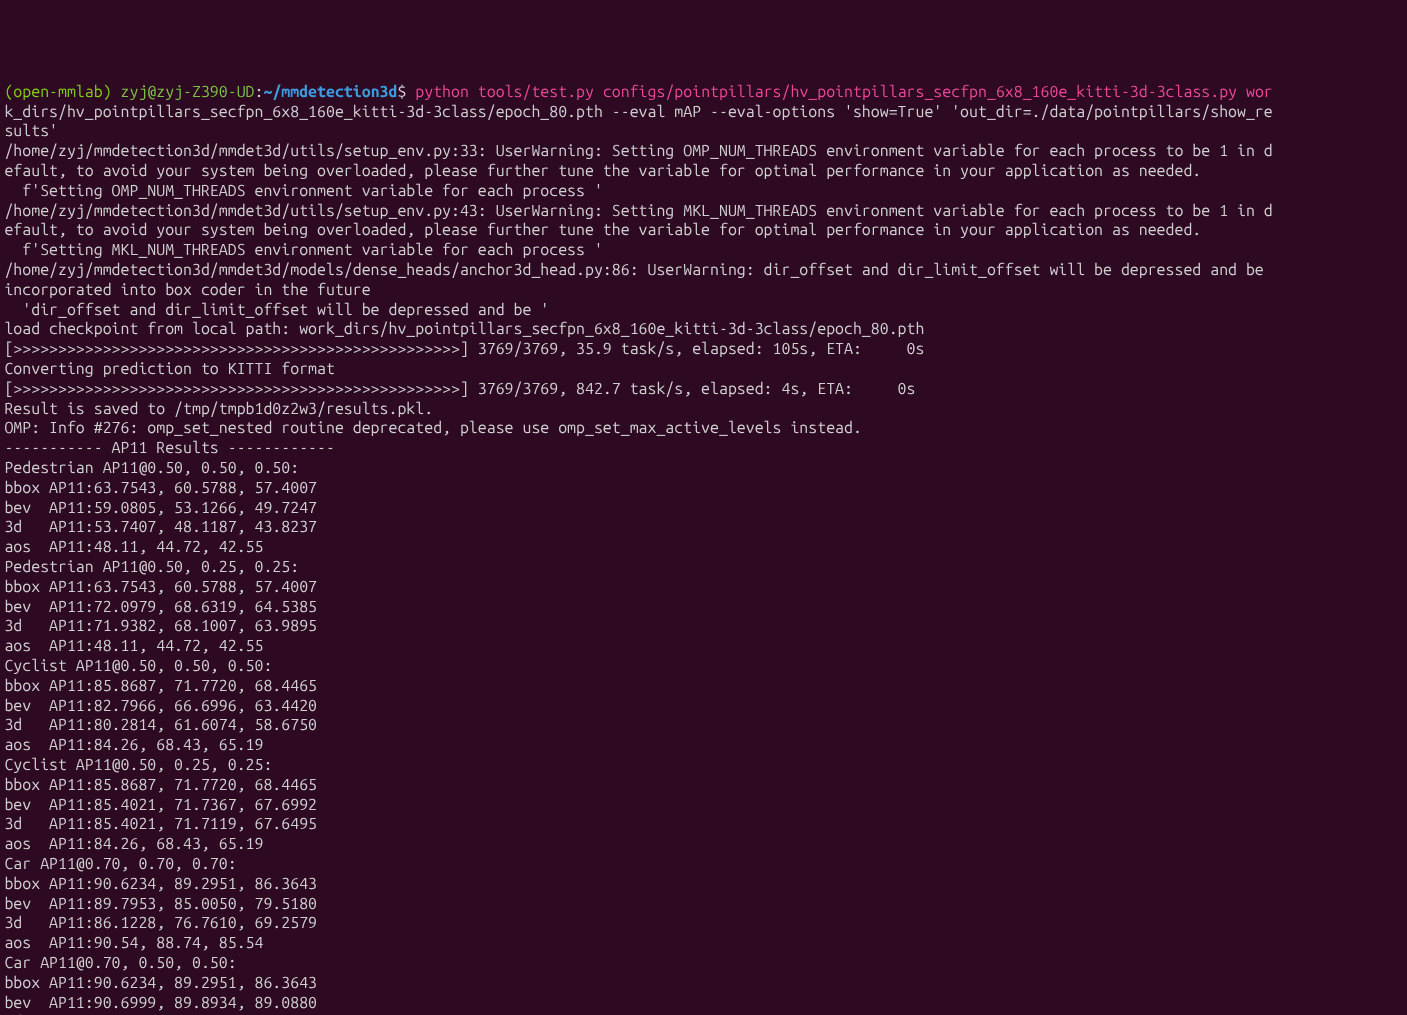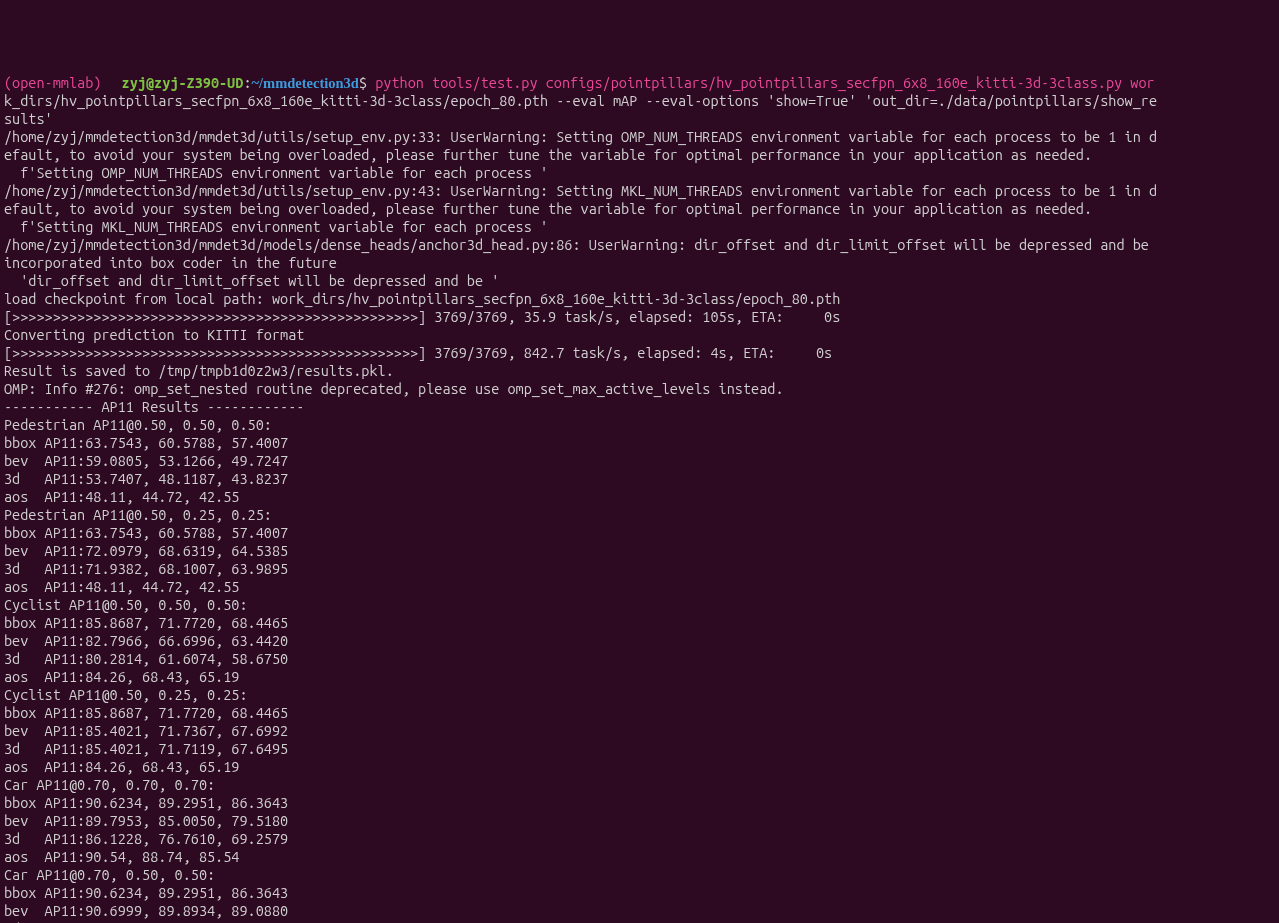--- a/index.html
+++ b/index.html
@@ -16,31 +16,29 @@
       padding: 2px 4px;
       white-space: pre;
       overflow-x: hidden;
       width: 1279px;
       min-height: 923px;
     }
     .line {
       display: block;
     }
     .env {
-      color: #ec4899;
+      color: #84cc16;
     }
     .user {
       color: #7dc242;
-      font-weight: bold;
-      margin-left: 12px;
+      font-weight: normal;
     }
     .path {
       color: #3c9bdc;
       font-weight: bold;
-      font-family: Liberation Serif, serif;
     }
     .prompt {
       color: #d0d0d0;
     }
     .cmd {
       color: #ec4899;
     }
   </style>
 </head>
 <body>

